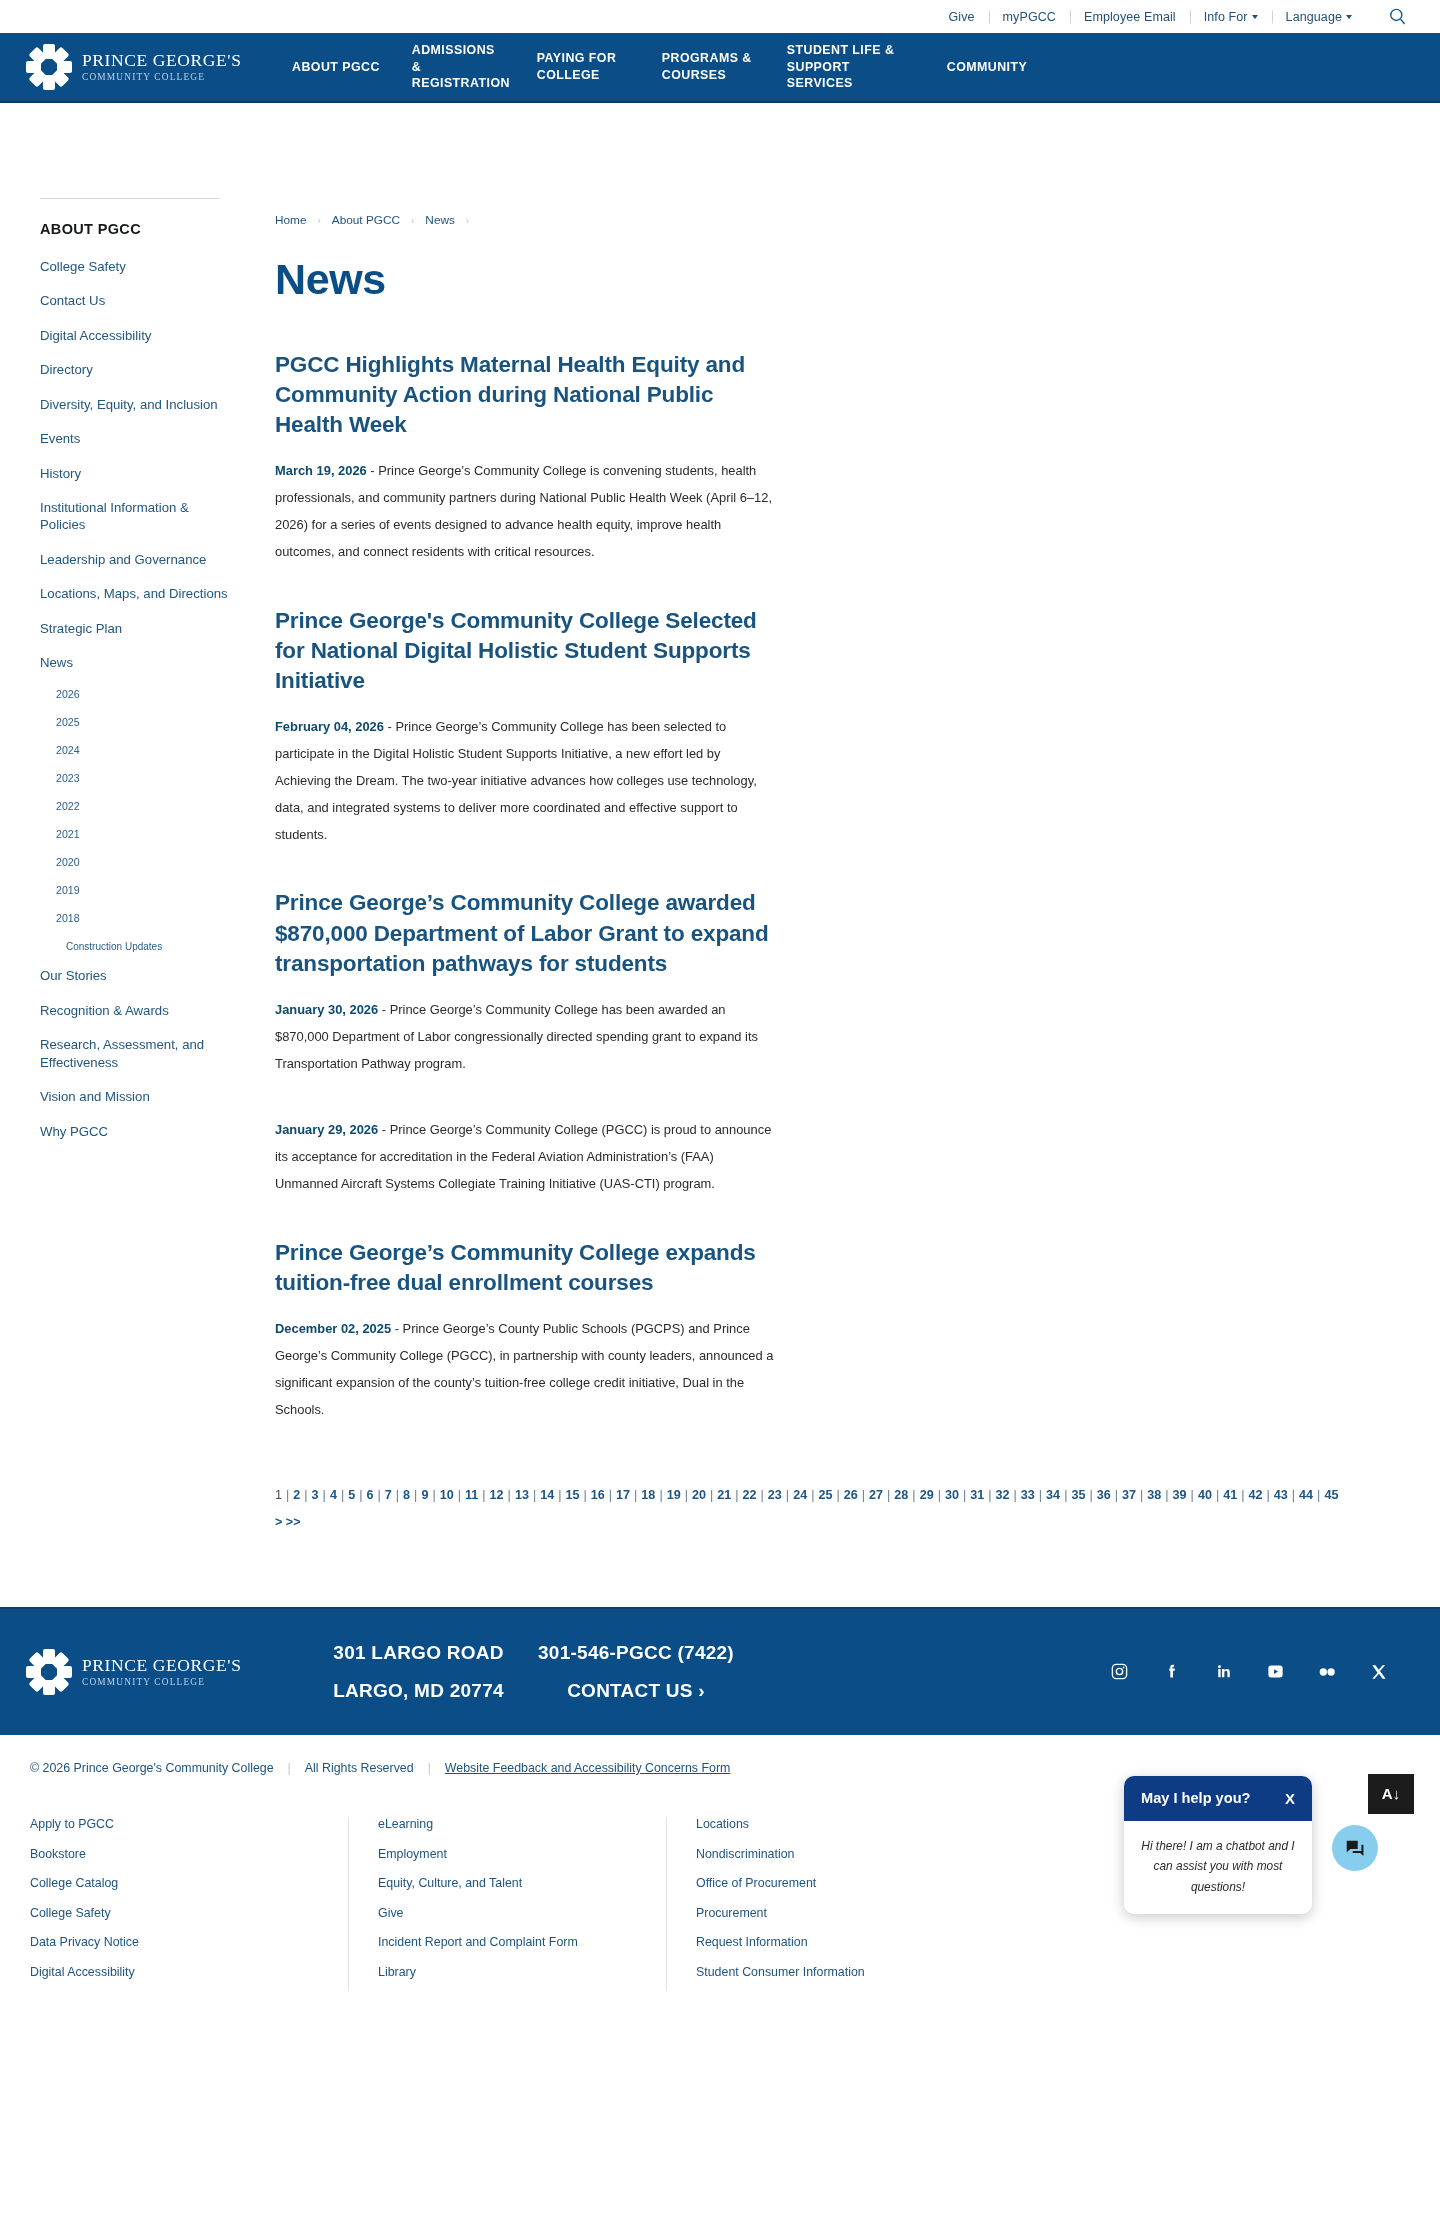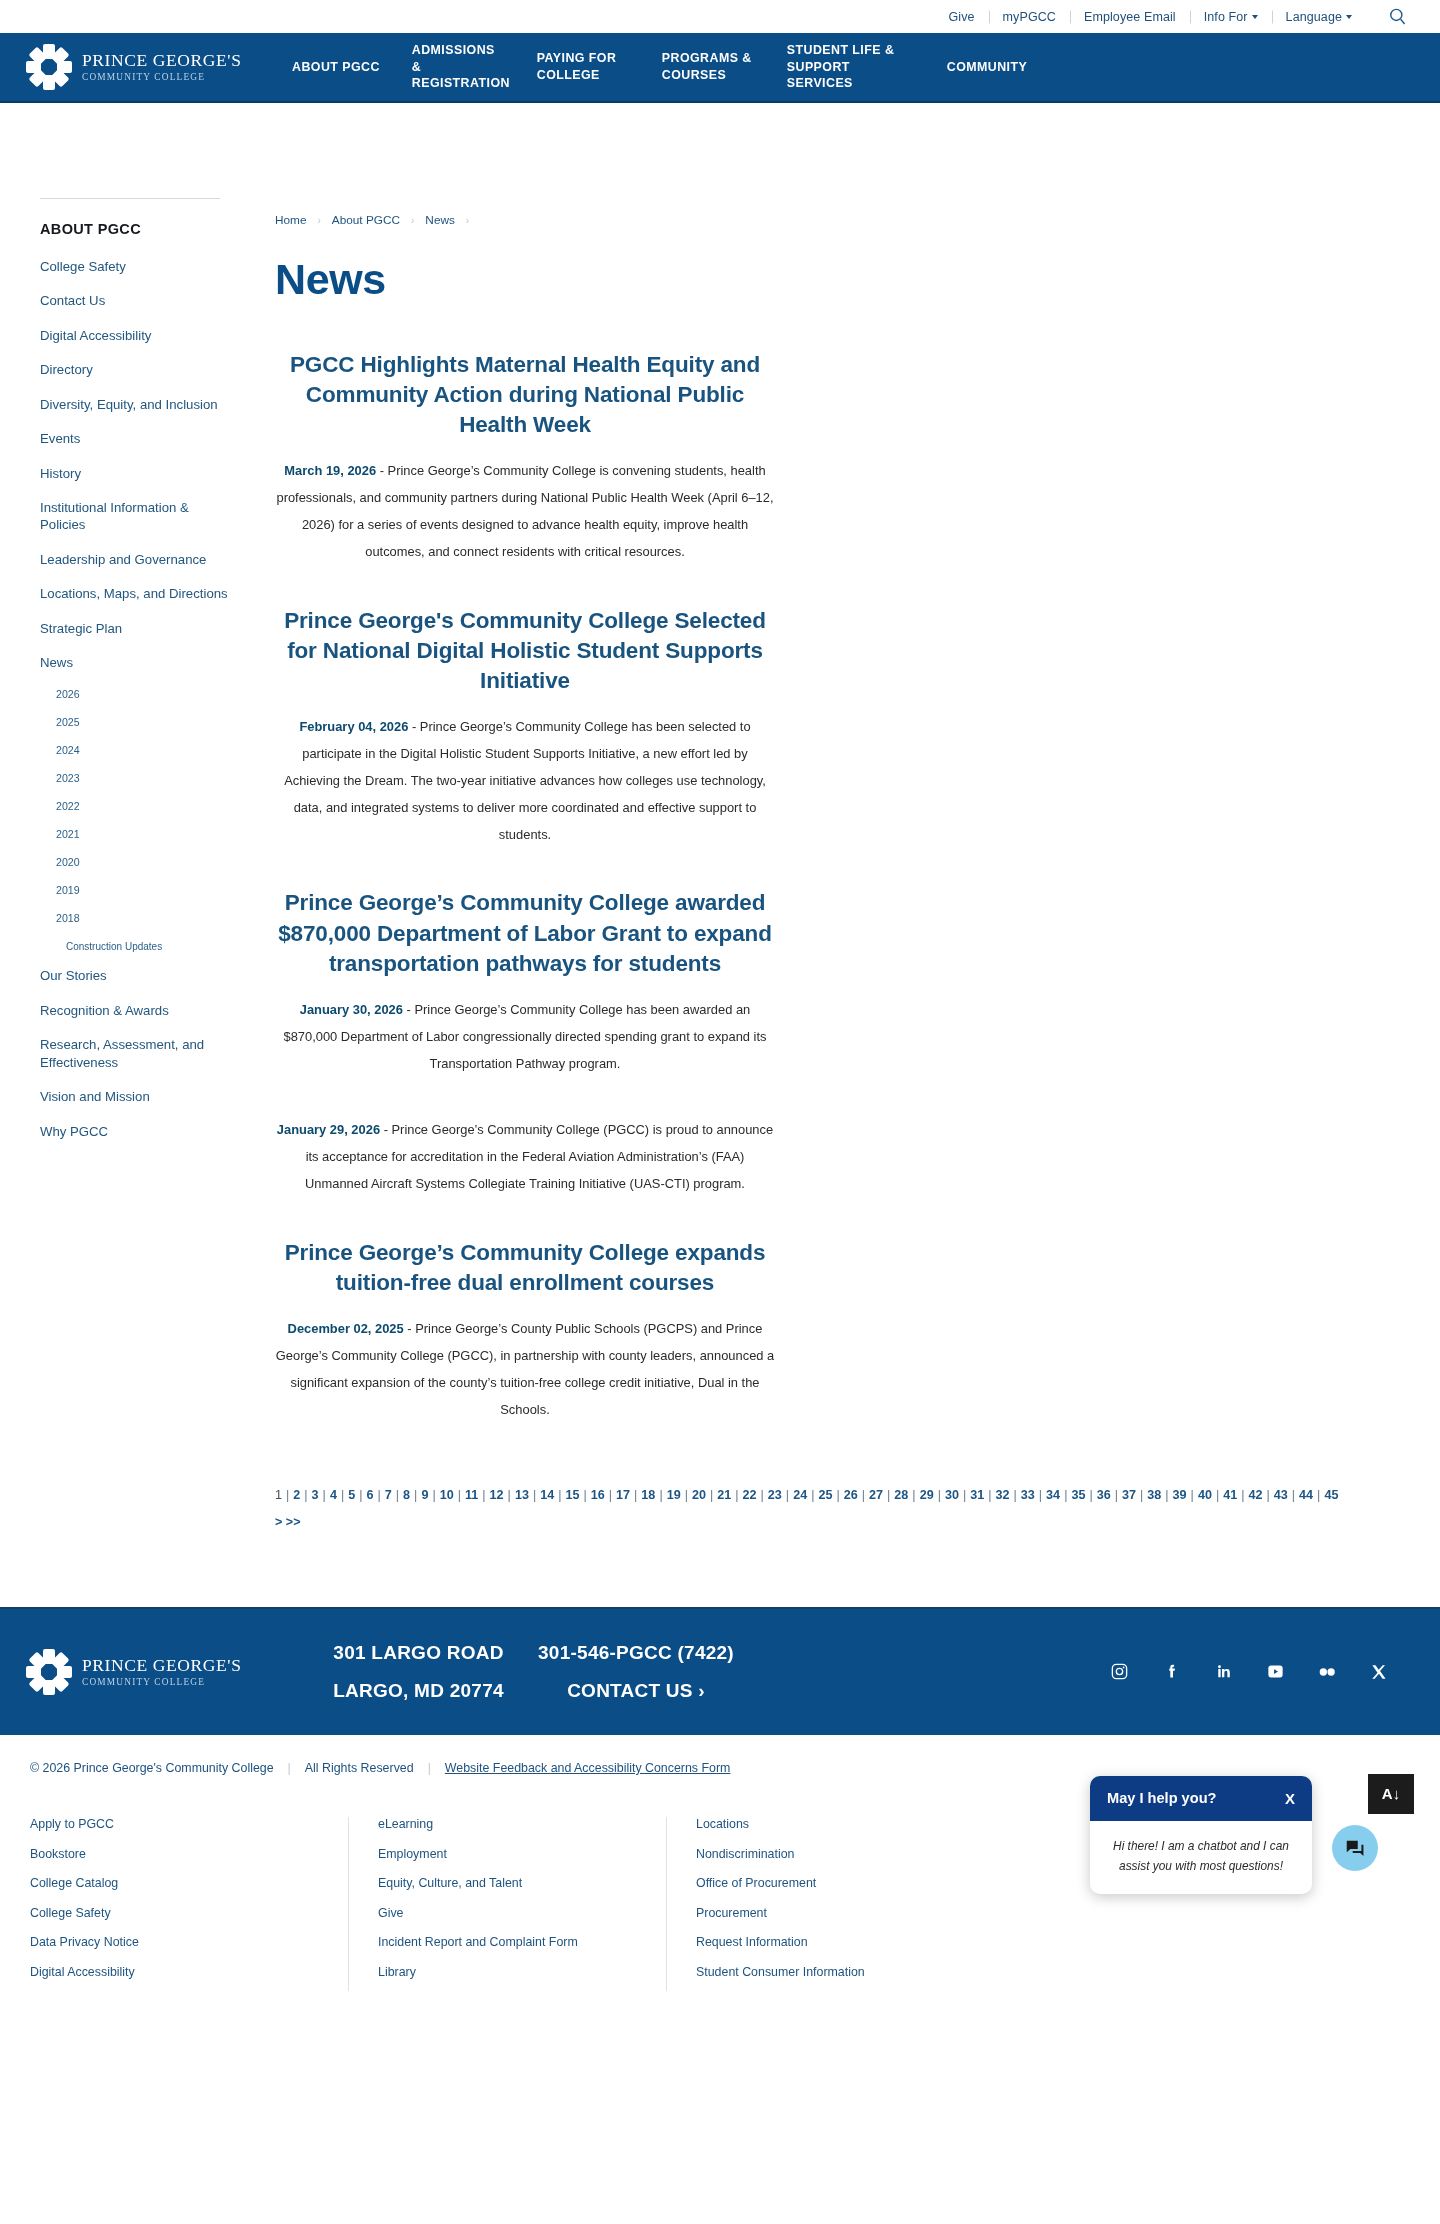--- a/index.html
+++ b/index.html
@@ -159,21 +159,21 @@
     margin: 0 11px;
     font-size: 10px;
   }
   .page-title {
     font-size: 43px;
     font-weight: 700;
     color: #0a4d87;
     letter-spacing: -.4px;
     margin-bottom: 46px;
   }
-  .article { margin-bottom: 40px; text-align: center; }
+  .article { margin-bottom: 40px; }
   .article-title {
     display: block;
     font-size: 22.5px;
     line-height: 1.34;
     font-weight: 700;
     color: #19537f;
     letter-spacing: -.15px;
     margin-bottom: 18px;
   }
   .article-body {
@@ -267,21 +267,21 @@
     color: #1f5480;
     line-height: 1.5;
     margin-bottom: 11px;
   }
 
   
   .chat-popup {
     position: absolute;
     right: 128px;
     top: -25px;
-    width: 222px;
+    width: 188px;
     border-radius: 10px;
     overflow: hidden;
     box-shadow: 0 3px 14px rgba(0,0,0,.22);
     background: #ffffff;
     z-index: 40;
   }
   .chat-head {
     background: #0d3c84;
     color: #ffffff;
     height: 45px;

